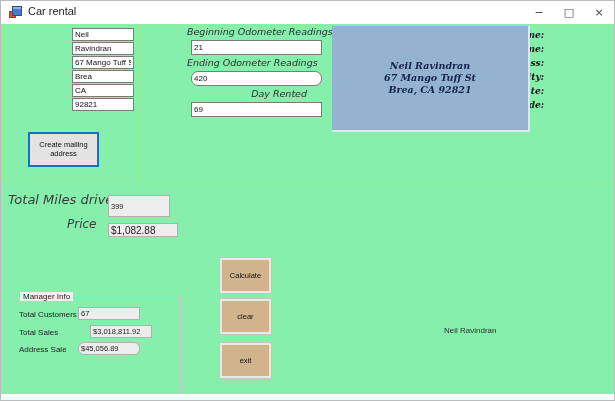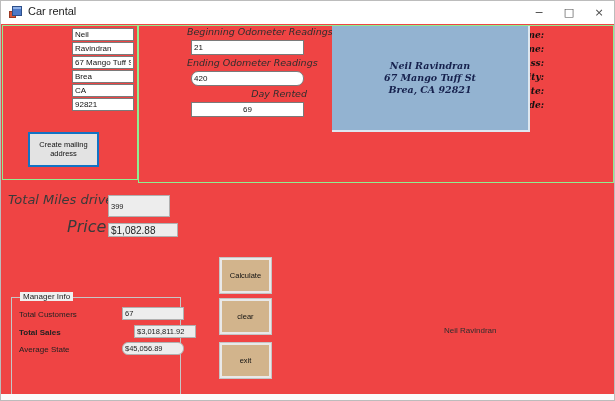--- a/index.html
+++ b/index.html
@@ -1,19 +1,19 @@
 <!DOCTYPE html>
 <html><head>
 <meta charset="utf-8">
 <style>
   * { margin:0; padding:0; box-sizing:border-box; }
   html,body { width:615px; height:401px; }
   body { font-family:"Liberation Sans", sans-serif; background:#e8e8e8; }
   .window {
-    position:relative; width:615px; height:401px; background:#ef4444;
+    position:relative; width:615px; height:401px; background:#86efac;
     border:1px solid #bcbcbc; overflow:hidden;
   }
   
   .titlebar {
     position:absolute; left:0; top:0; width:100%; height:23px;
     background:#ffffff; display:flex; align-items:center;
   }
   .app-icon { position:absolute; left:8px; top:5px; width:13px; height:12px; }
   .app-icon .win { position:absolute; left:3px; top:0; width:10px; height:10px; background:#4d79c7; border:1px solid #2d4f8a; }
   .app-icon .win:before { content:""; position:absolute; left:0; top:0; width:8px; height:2px; background:#8fb1e8; }
@@ -41,21 +41,21 @@
     position:absolute; left:27px; top:131px; width:71px; height:35px;
     background:#e3e3e3; border:2px solid #1273c4; font-size:7.5px; color:#111;
     font-family:"Liberation Sans", sans-serif; line-height:1.1; cursor:default;
   }
   
   .odo-label {
     position:absolute; left:186px; width:120px; text-align:right;
     font-family:"DejaVu Sans", sans-serif; font-style:italic;
     font-size:9.5px; color:#2e2e2e; white-space:nowrap;
   }
-  .odo-tb { left:190px; width:113px; height:15px; font-size:8px; }
+  .odo-tb { left:190px; width:131px; height:15px; font-size:8px; }
   
   .mail-panel {
     position:absolute; left:331px; top:25px; width:198px; height:106px;
     background:#93b3d1; border-right:2px solid #dde7f0; border-bottom:2px solid #dde7f0;
     display:flex; flex-direction:column; justify-content:center; align-items:center;
   }
   .mail-line {
     font-family:"DejaVu Serif", serif; font-style:italic; font-weight:bold;
     font-size:9.5px; color:#16214d; line-height:12px; white-space:nowrap;
   }
@@ -71,21 +71,21 @@
   
   .groupbox {
     position:absolute; left:10px; top:296px; width:170px; height:110px;
     border:1px solid #c6c6c6;
   }
   .groupbox-title {
     position:absolute; left:8px; top:-6px; background:#f0f0f0; padding:0 3px;
     font-size:8px; color:#222; white-space:nowrap;
   }
   .mi-label { position:absolute; left:8px; font-size:8px; color:#222; white-space:nowrap; }
-  .mi-tb { left:67px; width:62px; height:13px; font-size:7.5px;margin-left:44px; }
+  .mi-tb { left:67px; width:62px; height:13px; font-size:7.5px; }
   .footer-name { position:absolute; left:443px; top:325px; font-size:8px; color:#2e2e2e; }
   .bottom-strip { position:absolute; left:0; top:393px; width:100%; height:8px; background:#fbfbfb; }
 </style>
 </head>
 <body>
 
 <div class="window">
 
   <div class="titlebar">
     <div class="app-icon">
@@ -116,43 +116,43 @@
   <div class="script-label" style="top:99px">Zip Code:</div>
   <input class="tb tb-left" style="top: 97px;" value="92821">
 
   <button class="create-btn">Create mailing address</button>
 
   <div class="odo-label" style="top:25px">Beginning Odometer Readings</div>
   <input class="tb odo-tb" style="top: 39px;" value="21">
   <div class="odo-label" style="top:56px">Ending Odometer Readings</div>
   <input class="tb odo-tb" style="top: 70px; border-radius: 7px;" value="420">
   <div class="odo-label" style="top:87px">Day Rented</div>
-  <input class="tb odo-tb" style="top: 101px; text-align: center;" value="69">
+  <input class="tb odo-tb" style="top: 101px;" value="69">
 
   <div class="mail-panel">
     <div class="mail-line">Neil Ravindran</div>
     <div class="mail-line">67 Mango Tuff St</div>
     <div class="mail-line">Brea, CA 92821</div>
   </div>
 
   <div class="hand-label" style="left:7px; top:191px; font-size:13px;">Total Miles driven</div>
   <input class="tb tb-ro" style="left: 107px; top: 194px; width: 62px; height: 22px; font-size: 7.5px;" value="399">
-  <div class="hand-label" style="left:66px; top:216px; font-size:16px;">Price</div>
+  <div class="hand-label" style="left:66px; top:216px; font-size:12px;">Price</div>
   <input class="tb tb-ro" style="left: 107px; top: 222px; width: 70px; height: 14px; font-size: 10px;" value="$1,082.88">
 
   <button class="action-btn" style="top:256px">Calculate</button>
   <button class="action-btn" style="top:297px">clear</button>
   <button class="action-btn" style="top:341px">exit</button>
 
   <div class="groupbox">
     <div class="groupbox-title">Manager Info</div>
   </div>
   <div class="mi-label" style="left:18px; top:309px;">Total Customers</div>
   <input class="tb tb-ro mi-tb" style="left: 77px; top: 306px;" value="67">
-  <div class="mi-label" style="left:18px; top:327px;font-weight:bold;">Total Sales</div>
+  <div class="mi-label" style="left:18px; top:327px;">Total Sales</div>
   <input class="tb tb-ro mi-tb" style="left: 89px; top: 324px;" value="$3,018,811.92">
-  <div class="mi-label" style="left:18px; top:344px;">Average State</div>
+  <div class="mi-label" style="left:18px; top:344px;">Address Sale</div>
   <input class="tb tb-ro mi-tb" style="left: 77px; top: 341px; border-radius: 6px;" value="$45,056.89">
 
   <div class="footer-name">Neil Ravindran</div>
 
   <div class="bottom-strip"></div>
 </div>
 
 </body></html>

